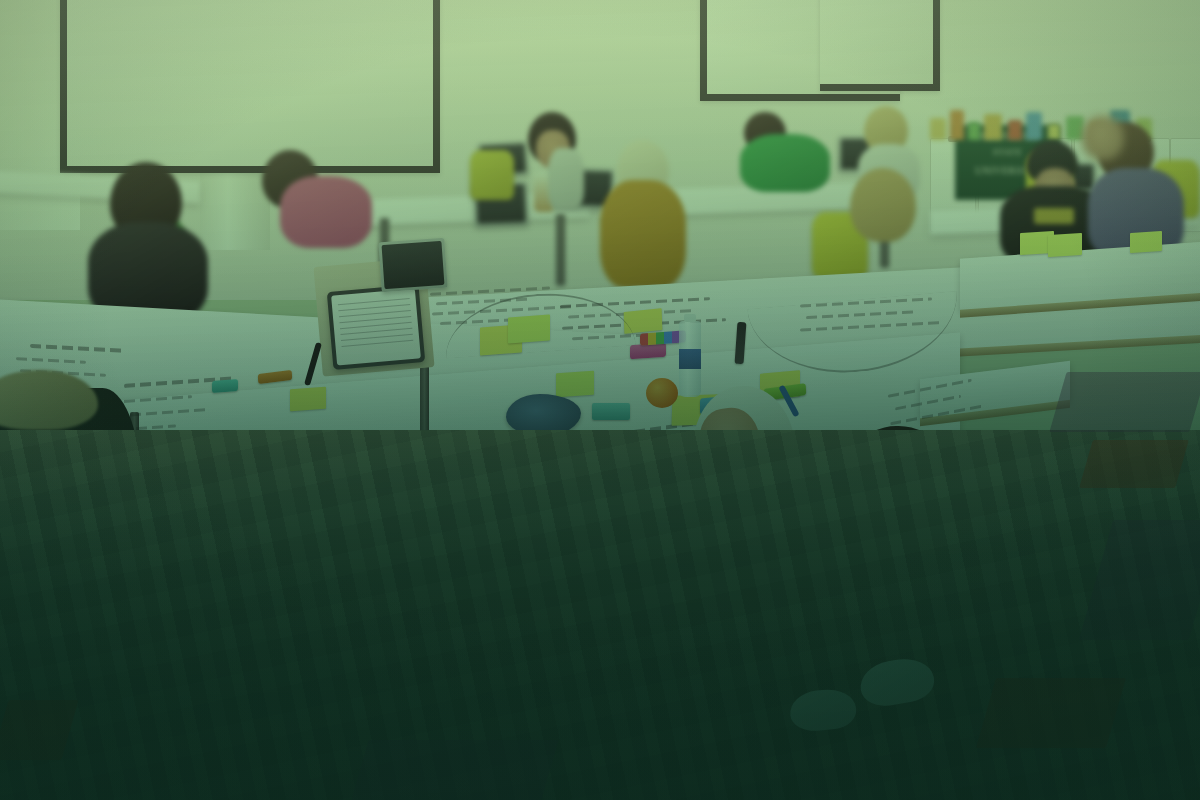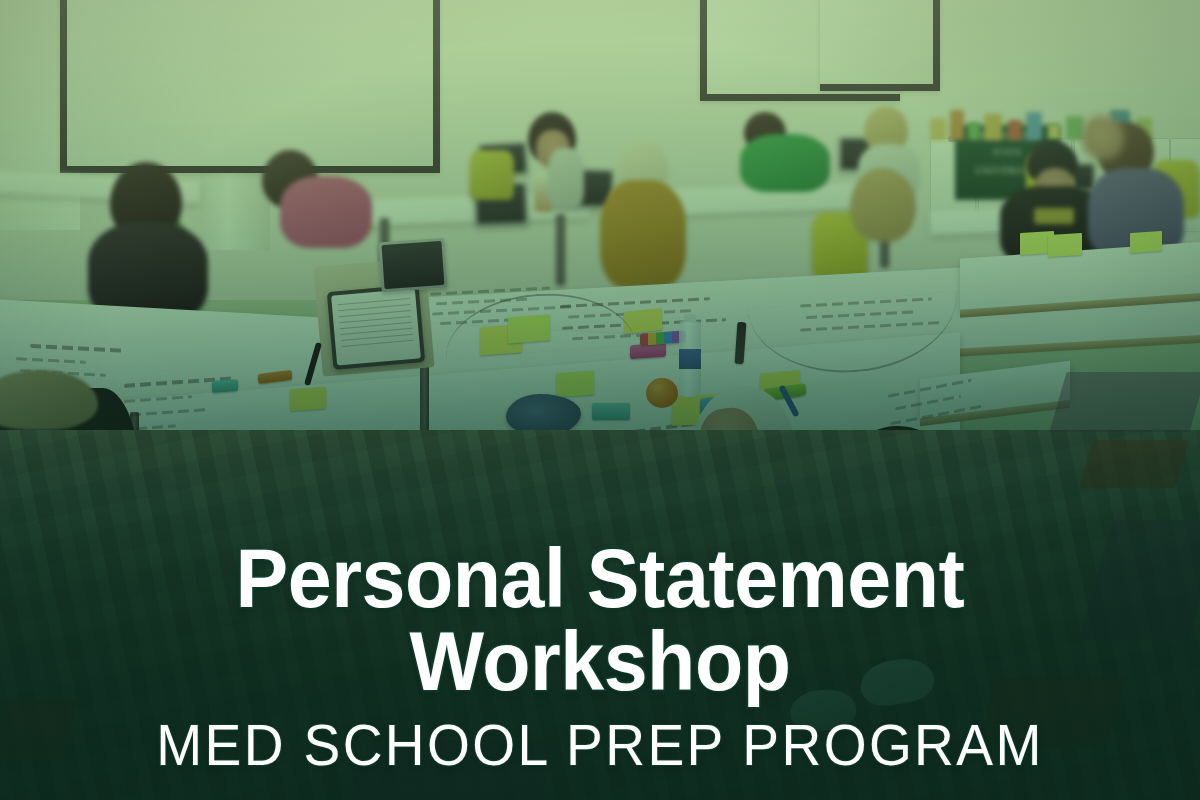--- a/index.html
+++ b/index.html
@@ -810,21 +810,14 @@
 
     <div style="position:absolute;left:860px;top:660px;width:74px;height:44px;background:linear-gradient(160deg,#eceae0,#c9c7bc);border-radius:44% 48% 36% 40%/56% 54% 44% 46%;transform:rotate(-10deg);"></div>
     <div style="position:absolute;left:790px;top:690px;width:66px;height:40px;background:linear-gradient(160deg,#e6e4da,#c3c1b6);border-radius:44% 48% 36% 40%/56% 54% 44% 46%;transform:rotate(-6deg);"></div>
 
   </div>
 
   <div class="tint"></div>
   <div class="tint2"></div>
   <div class="vignette"></div>
 
-  <div class="text-block">
-    <h1 class="headline">
-      <span class="line1">Personal Statement</span>
-      <span class="line2">Workshop</span>
-    </h1>
-    <p class="subline">MED SCHOOL PREP PROGRAM</p>
-  </div>
 
 </div>
 
 </body></html>

